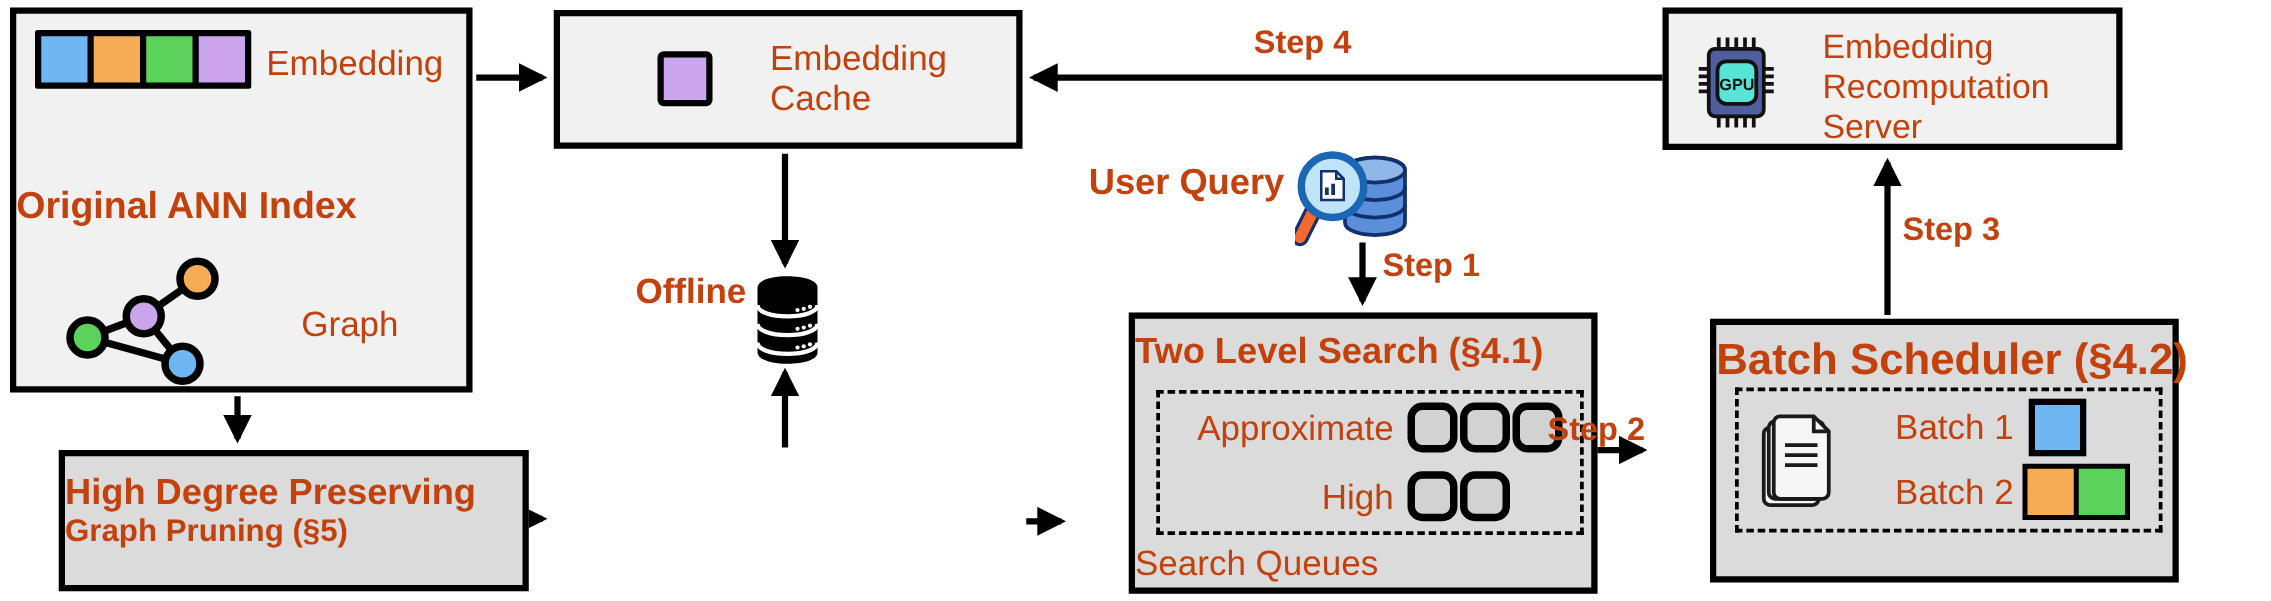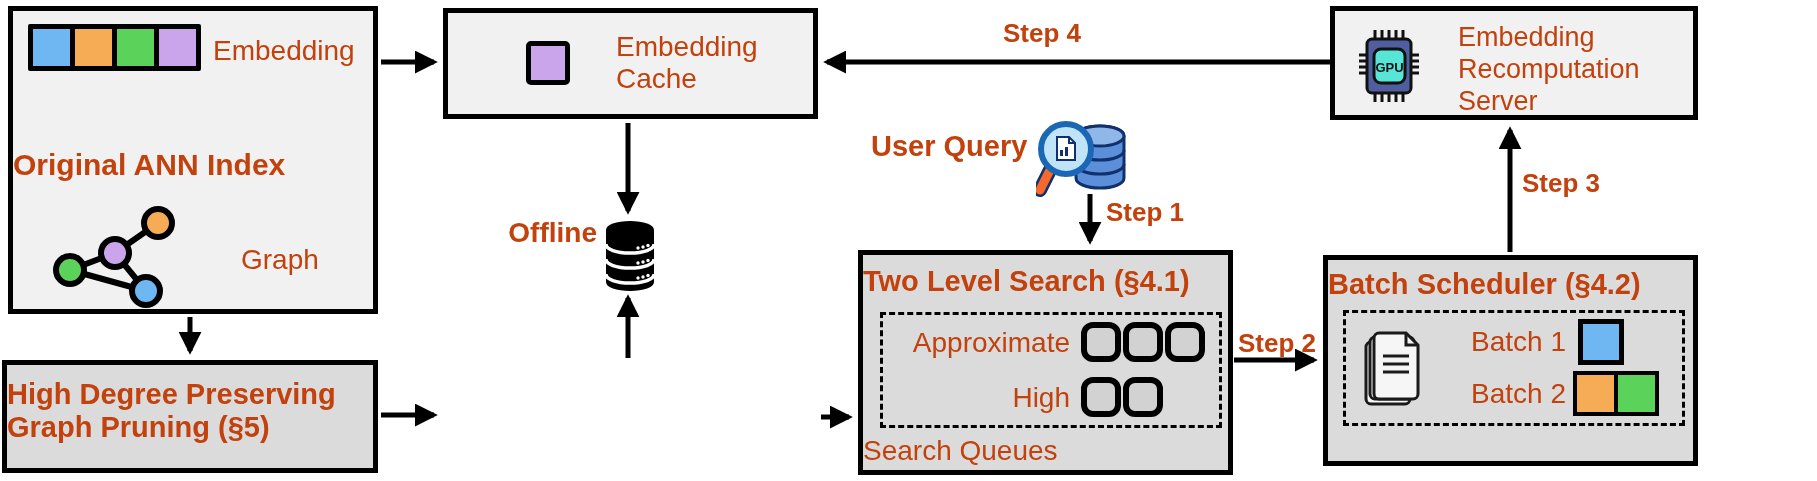--- a/index.html
+++ b/index.html
@@ -2,21 +2,21 @@
 <html style="--blue: #6FB7F2; --orange: #F6AC54; --green: #5BD35B; --purple: #CBA5EC; --box-light: #F1F1F1; --box-dark: #DBDBDB; --slot-fill: #D2D2D2;"><head>
 <meta charset="utf-8">
 <style>
   html,body{margin:0;padding:0;background:#fff;}
   .canvas{
     position:relative;width:1817px;height:481px;background:#ffffff;
     font-family:"Liberation Sans",sans-serif;color:#c2410c;overflow:hidden;
   }
   .arrows{position:absolute;left:0;top:0;z-index:1;pointer-events:none;}
   .box{position:absolute;border:5px solid #000;box-sizing:border-box;background:var(--box-light);z-index:2;}
-  .box.dark{background:var(--box-dark);}
+  .box.dark{background:var(--box-dark);margin-left:45px;}
   .abs{position:absolute;}
   .lbl{font-size:28px;line-height:1.15;white-space:nowrap;}
   .bold{font-weight:bold;}
   .ctr{left:0;right:0;text-align:left;}
   .step{position:absolute;z-index:3;font-weight:bold;font-size:26px;white-space:nowrap;}
   .floating{position:absolute;z-index:3;}
 
   
   .emb-bar{position:absolute;display:flex;background:#000;padding:5px;gap:5px;border-radius:2px;}
   .emb-cell{width:37px;height:37px;}
@@ -118,21 +118,21 @@
         <circle cx="44" cy="40.5" r="1.7"></circle>
       <circle cx="34" cy="58" r="1.7"></circle>
         <circle cx="39" cy="57" r="1.7"></circle>
         <circle cx="44" cy="55.5" r="1.7"></circle>
     </g>
   </svg>
 
   <div class="box dark" style="left:2px;top:360px;width:376px;height:113px;">
     <div class="abs ctr" style="top:13px;">
       <div class="lbl bold" style="font-size:29px;">High Degree Preserving</div>
-      <div class="lbl bold" style="font-size:29px;">Graph Pruning (§5)</div>
+      <div class="lbl bold" style="font-size:25px;">Graph Pruning (§5)</div>
     </div>
   </div>
 
 
   <div class="floating lbl bold" style="left:871px;top:130px;font-size:29px;">User Query</div>
   <svg class="floating" style="left:1036px;top:120px;" width="94" height="80" viewBox="0 0 94 80">
 
     <g stroke="#12306b" stroke-width="3">
       <path d="M40 16 C40 10 51 6 64 6 C77 6 88 10 88 16 L88 58 C88 64 77 68 64 68 C51 68 40 64 40 58 Z" fill="#5b8fd9"></path>
       <path d="M40 30 C40 36 51 40 64 40 C77 40 88 36 88 30" fill="none"></path>
@@ -166,21 +166,21 @@
     <div class="abs lbl rt" style="left:20px;top:127px;width:187px;">High</div>
     <div class="slots" style="left:218px;top:122px;">
       <div class="slot"></div>
       <div class="slot"></div>
     </div>
     <div class="abs lbl ctr" style="top:180px;">Search Queues</div>
   </div>
   <div class="step" style="left:1238px;top:328px;">Step 2</div>
 
   <div class="box dark" style="left:1323px;top:255px;width:375px;height:211px;">
-    <div class="abs lbl bold ctr" style="top:8px;font-size:29px;">Batch Scheduler (§4.2)</div>
+    <div class="abs lbl bold ctr" style="top:8px;font-size:35px;">Batch Scheduler (§4.2)</div>
     <div class="dashed" style="left:15px;top:50px;width:342px;height:116px;"></div>
     <svg class="abs" style="left:34px;top:68px;" width="64" height="84" viewBox="0 0 64 84">
       <g fill="#f6f6f6" stroke="#1a1a1a" stroke-width="3">
         <rect x="4" y="14" width="44" height="62" rx="5"></rect>
         <rect x="8" y="9" width="44" height="62" rx="5"></rect>
         <path d="M12 10 a5 5 0 0 1 5 -5 h27 l12 12 v49 a5 5 0 0 1 -5 5 h-34 a5 5 0 0 1 -5 -5 z"></path>
         <path d="M44 5 v12 h12" fill="none"></path>
       </g>
       <g stroke="#1a1a1a" stroke-width="3">
         <line x1="21" y1="28" x2="47" y2="28"></line>

